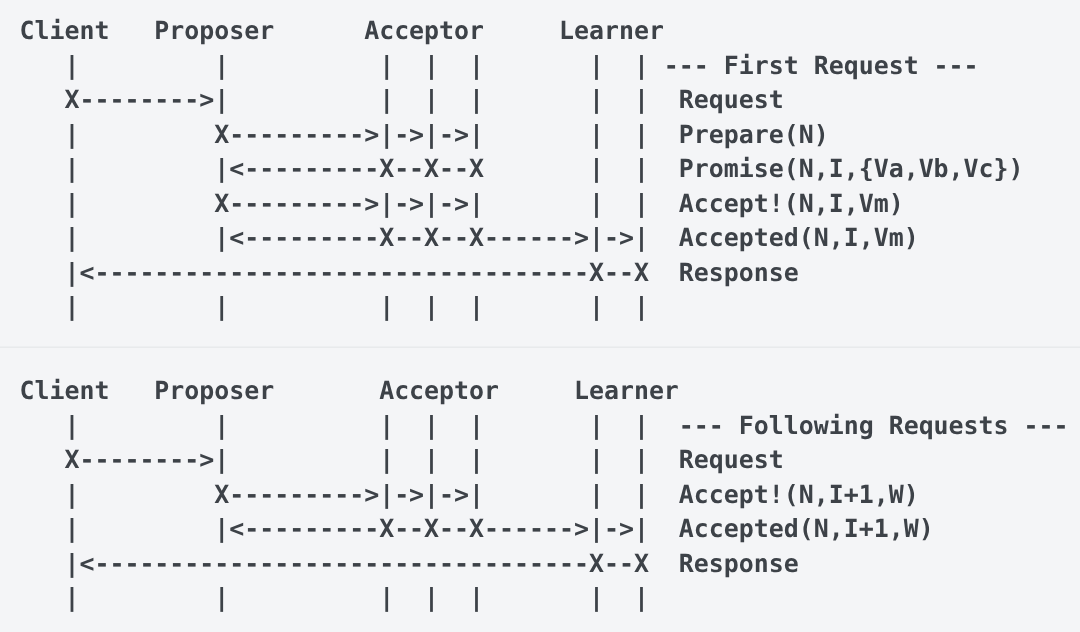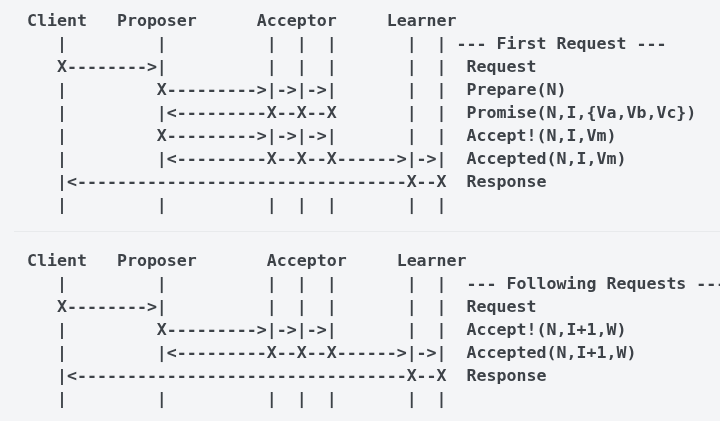--- a/index.html
+++ b/index.html
@@ -9,21 +9,20 @@
   body {
     width: 720px;
     height: 421px;
     background: #f4f5f7;
     overflow: hidden;
     position: relative;
   }
   .canvas {
     position: absolute;
     inset: 0;
-    margin-left: 14px;
   }
   pre.ascii {
     margin: 0;
     padding: 0 0 0 13px;
     font-family: "DejaVu Sans Mono", "Liberation Mono", monospace;
     font-size: 16.6px;
     line-height: 23px;
     font-weight: 600;
     color: #3d4248;
     white-space: pre;

